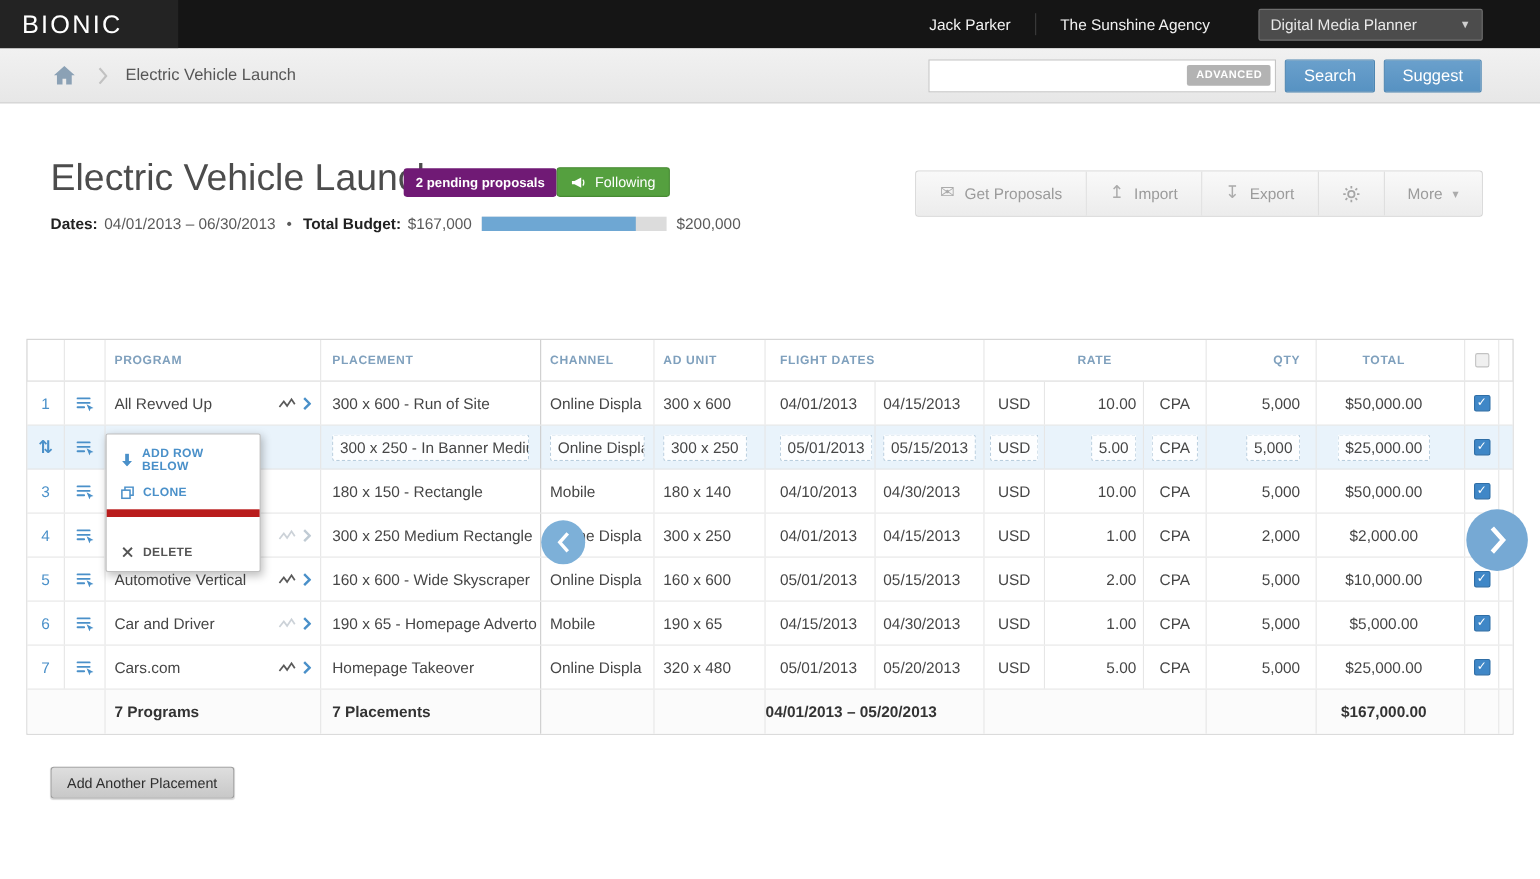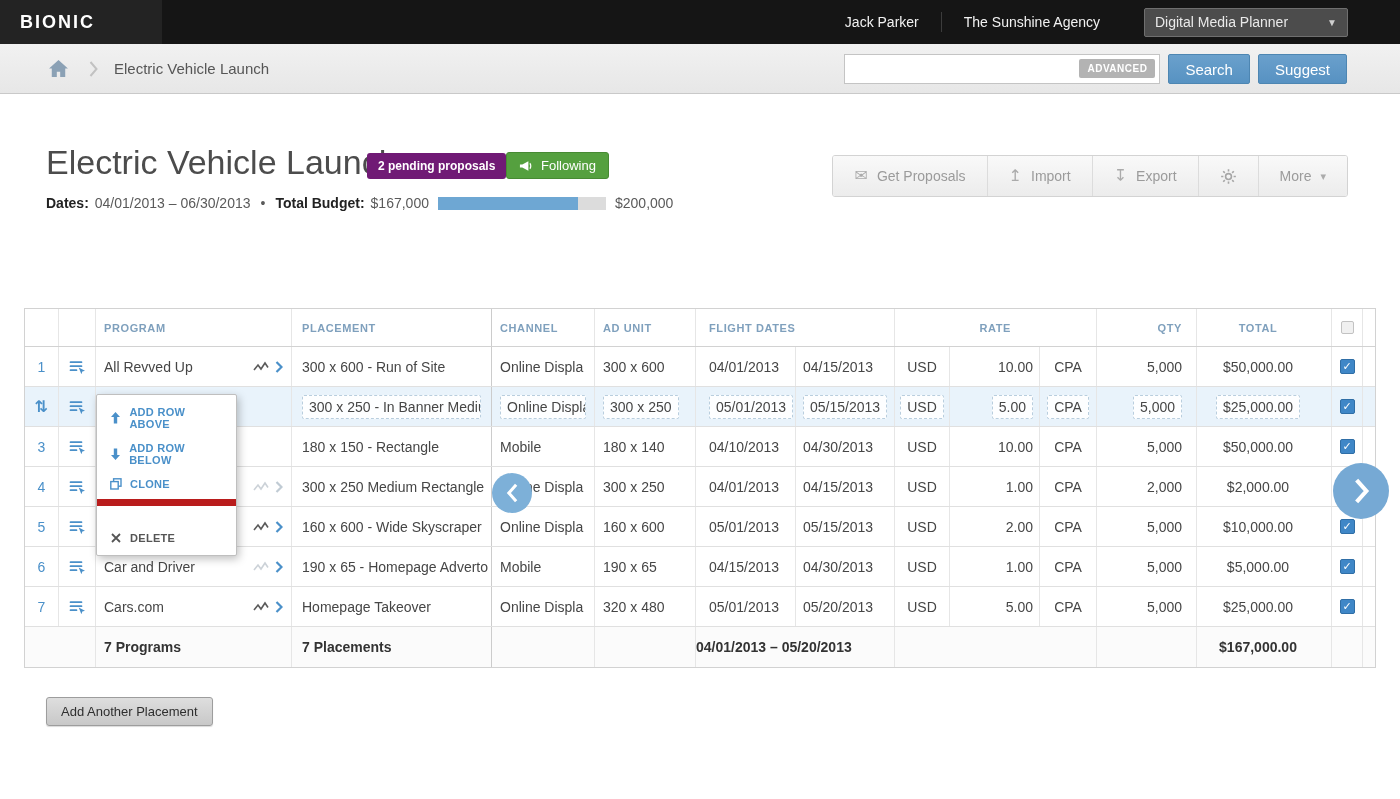--- a/index.html
+++ b/index.html
@@ -2,21 +2,21 @@
 <html><head>
 <meta charset="utf-8">
 <style>
   * { margin:0; padding:0; box-sizing:border-box; }
   html,body { width:1400px; height:799px; font-family:"Liberation Sans","DejaVu Sans",sans-serif; background:#fff; overflow:hidden; }
   .page { position:relative; width:1400px; height:799px; }
 
   
   .topbar { height:44px; background:#151515; display:flex; align-items:center; padding-right:52px; }
   .logo-box { width:162px; height:44px; background:#232323; display:flex; align-items:center; padding-left:20px; }
-  .logo { color:#fff; font-size:18px; font-weight:bold; letter-spacing:2px; }
+  .logo { color:#fff; font-size:23px; font-weight:normal; letter-spacing:2px; }
   .topbar-spacer { flex:1; }
   .top-user, .top-org { color:#f2f2f2; font-size:14px; padding:0 22px; }
   .top-sep { width:1px; height:20px; background:#3c3c3c; }
   .app-select { margin-left:22px; width:204px; height:29px; background:#4c4c4c; border:1px solid #6f6f6f; border-radius:2px; color:#e9e9e9; font-size:14px; display:flex; align-items:center; justify-content:space-between; padding:0 10px; cursor:pointer; }
   .app-select .caret { font-size:10px; color:#cfcfcf; }
 
   
   .crumbbar { height:50px; background:linear-gradient(#f1f1f1,#e7e7e7); border-bottom:1px solid #c9c9c9; display:flex; align-items:center; position:relative; }
   .home-btn { margin-left:48px; display:flex; align-items:center; cursor:pointer; }
   .crumb-chev { margin:0 16px 0 20px; }
@@ -689,28 +689,20 @@
           <span>$167,000.00</span>
         </div>
       <div class="c c-check"></div>
       <div class="c c-edge"></div>
     </div>
 
     <div class="ctx-menu">
       <div class="ctx-item">
         <span class="mi-icon">
             <svg width="11" height="12" viewBox="0 0 11 12">
-              <path d="M5.5 0L10 5H7.2v6.5H3.8V5H1z" fill="#4a90c9"></path>
-            </svg>
-          </span>
-        <span>ADD ROW ABOVE</span>
-      </div>
-      <div class="ctx-item">
-        <span class="mi-icon">
-            <svg width="11" height="12" viewBox="0 0 11 12">
               <path d="M5.5 12L1 7h2.8V.5h3.4V7H10z" fill="#4a90c9"></path>
             </svg>
           </span>
         <span>ADD ROW BELOW</span>
       </div>
       <div class="ctx-item">
         <span class="mi-icon">
             <svg width="12" height="12" viewBox="0 0 12 12">
               <rect x="3.6" y="0.8" width="7.4" height="7.4" fill="none" stroke="#4a90c9" stroke-width="1.4"></rect>
               <rect x="0.8" y="3.6" width="7.4" height="7.4" fill="#fff" stroke="#4a90c9" stroke-width="1.4"></rect>

